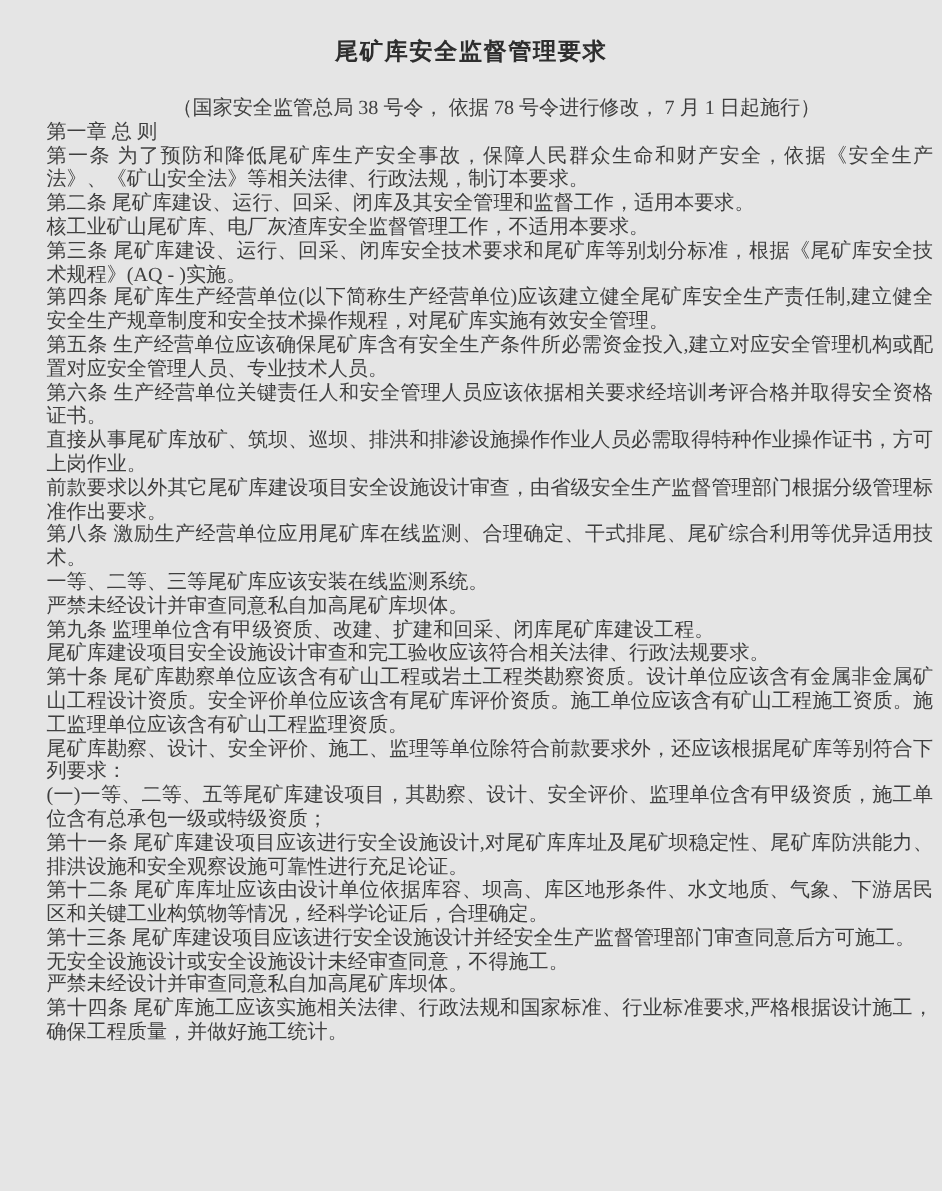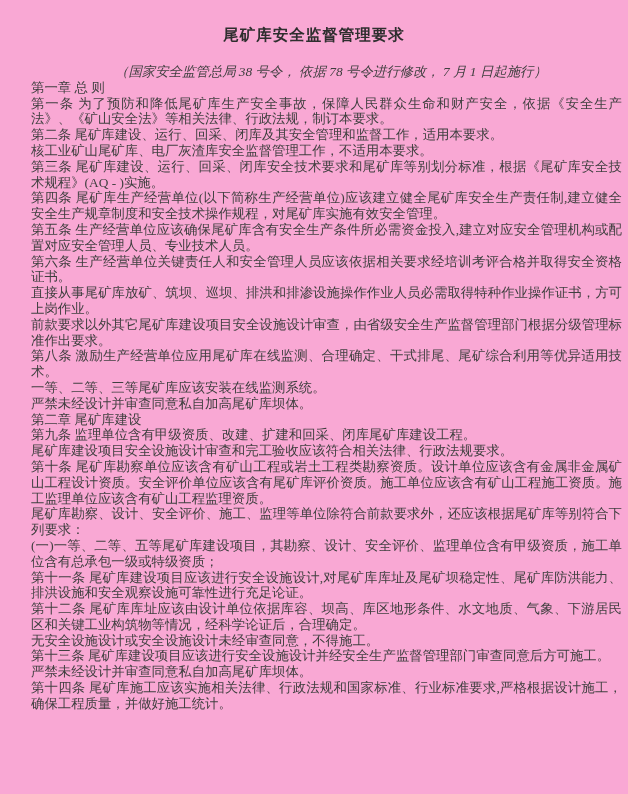--- a/index.html
+++ b/index.html
@@ -4,21 +4,21 @@
 <style>
   html, body {
     margin: 0;
     padding: 0;
     background: #ffffff;
   }
   .page {
     position: relative;
     width: 628px;
     height: 794px;
-    background: #f9a8d4;
+    background: #e5e5e5;
     box-sizing: border-box;
     padding: 26px 6px 16px 31px;
     overflow: hidden;
     font-family: "Liberation Serif", "DejaVu Serif", serif;
     color: #3f3f3f;
   }
   .doc-title {
     margin: 0 -6px 20px -31px;   
     text-align: center;
     font-size: 15.5px;
@@ -31,21 +31,20 @@
     margin: 0;
     font-size: 13.4px;
     line-height: 15.8px;
     text-align: justify;
     word-break: break-all;
     color: #3f3f3f;
   }
   .subtitle {
     padding-left: 84px;
     text-align: center;
-    font-style: italic;
   }
 </style>
 </head>
 <body>
 
 <div class="page">
   <div class="doc-title">尾矿库安全监督管理要求</div>
   <div class="doc-body">
     <p class="subtitle">（国家安全监管总局 38 号令， 依据 78 号令进行修改， 7 月 1 日起施行）</p>
     <div>
@@ -55,27 +54,26 @@
         <p>核工业矿山尾矿库、电厂灰渣库安全监督管理工作，不适用本要求。</p>
         <p>第三条 尾矿库建设、运行、回采、闭库安全技术要求和尾矿库等别划分标准，根据《尾矿库安全技术规程》(AQ - )实施。</p>
         <p>第四条 尾矿库生产经营单位(以下简称生产经营单位)应该建立健全尾矿库安全生产责任制,建立健全安全生产规章制度和安全技术操作规程，对尾矿库实施有效安全管理。</p>
         <p>第五条 生产经营单位应该确保尾矿库含有安全生产条件所必需资金投入,建立对应安全管理机构或配置对应安全管理人员、专业技术人员。</p>
         <p>第六条 生产经营单位关键责任人和安全管理人员应该依据相关要求经培训考评合格并取得安全资格证书。</p>
         <p>直接从事尾矿库放矿、筑坝、巡坝、排洪和排渗设施操作作业人员必需取得特种作业操作证书，方可上岗作业。</p>
         <p>前款要求以外其它尾矿库建设项目安全设施设计审查，由省级安全生产监督管理部门根据分级管理标准作出要求。</p>
         <p>第八条 激励生产经营单位应用尾矿库在线监测、合理确定、干式排尾、尾矿综合利用等优异适用技术。</p>
         <p>一等、二等、三等尾矿库应该安装在线监测系统。</p>
         <p>严禁未经设计并审查同意私自加高尾矿库坝体。</p>
-        <p>第二章 尾矿库建设</p>
         <p>第九条 监理单位含有甲级资质、改建、扩建和回采、闭库尾矿库建设工程。</p>
         <p>尾矿库建设项目安全设施设计审查和完工验收应该符合相关法律、行政法规要求。</p>
         <p>第十条 尾矿库勘察单位应该含有矿山工程或岩土工程类勘察资质。设计单位应该含有金属非金属矿山工程设计资质。安全评价单位应该含有尾矿库评价资质。施工单位应该含有矿山工程施工资质。施工监理单位应该含有矿山工程监理资质。</p>
         <p>尾矿库勘察、设计、安全评价、施工、监理等单位除符合前款要求外，还应该根据尾矿库等别符合下列要求：</p>
         <p>(一)一等、二等、五等尾矿库建设项目，其勘察、设计、安全评价、监理单位含有甲级资质，施工单位含有总承包一级或特级资质；</p>
         <p>第十一条 尾矿库建设项目应该进行安全设施设计,对尾矿库库址及尾矿坝稳定性、尾矿库防洪能力、排洪设施和安全观察设施可靠性进行充足论证。</p>
         <p>第十二条 尾矿库库址应该由设计单位依据库容、坝高、库区地形条件、水文地质、气象、下游居民区和关键工业构筑物等情况，经科学论证后，合理确定。</p>
+        <p>第十三条 尾矿库建设项目应该进行安全设施设计并经安全生产监督管理部门审查同意后方可施工。</p>
         <p>无安全设施设计或安全设施设计未经审查同意，不得施工。</p>
-        <p>第十三条 尾矿库建设项目应该进行安全设施设计并经安全生产监督管理部门审查同意后方可施工。</p>
         <p>严禁未经设计并审查同意私自加高尾矿库坝体。</p>
         <p>第十四条 尾矿库施工应该实施相关法律、行政法规和国家标准、行业标准要求,严格根据设计施工，确保工程质量，并做好施工统计。</p>
       </div>
   </div>
 </div>
 
 </body></html>

